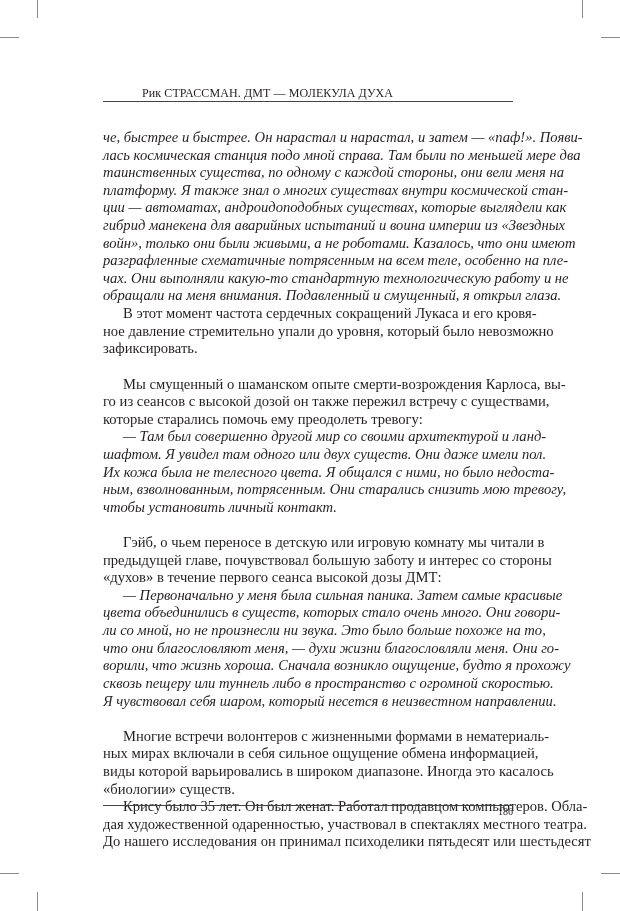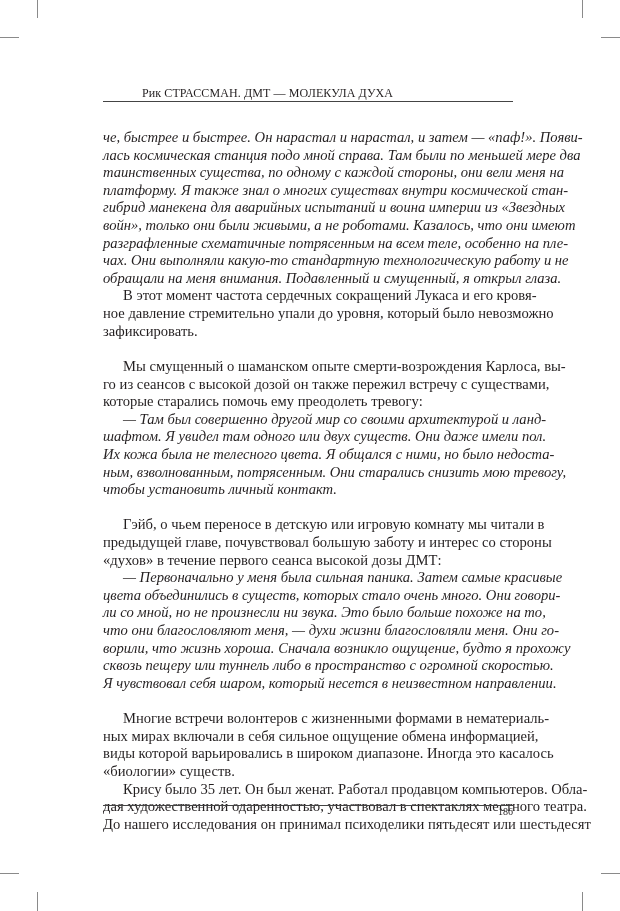--- a/index.html
+++ b/index.html
@@ -31,20 +31,21 @@
 
 <div class="header">Рик СТРАССМАН. ДМТ — МОЛЕКУЛА ДУХА</div>
 <div class="header-rule"></div>
 
 <div class="text" id="body-text">
     <div class="it">
       <span class="ln">че, быстрее и быстрее. Он нарастал и нарастал, и затем — «паф!». Появи-</span>
       <span class="ln">лась космическая станция подо мной справа. Там были по меньшей мере два</span>
       <span class="ln">таинственных существа, по одному с каждой стороны, они вели меня на</span>
       <span class="ln">платформу. Я также знал о многих существах внутри космической стан-</span>
+      <span class="ln">ции — автоматах, андроидоподобных существах, которые выглядели как</span>
       <span class="ln">гибрид манекена для аварийных испытаний и воина империи из «Звездных</span>
       <span class="ln">войн», только они были живыми, а не роботами. Казалось, что они имеют</span>
       <span class="ln">разграфленные схематичные потрясенным на всем теле, особенно на пле-</span>
       <span class="ln">чах. Они выполняли какую-то стандартную технологическую работу и не</span>
       <span class="ln last">обращали на меня внимания. Подавленный и смущенный, я открыл глаза.</span>
     </div>
     <div>
       <span class="ln ind">В этот момент частота сердечных сокращений Лукаса и его кровя-</span>
       <span class="ln">ное давление стремительно упали до уровня, который было невозможно</span>
       <span class="ln last">зафиксировать.</span>

